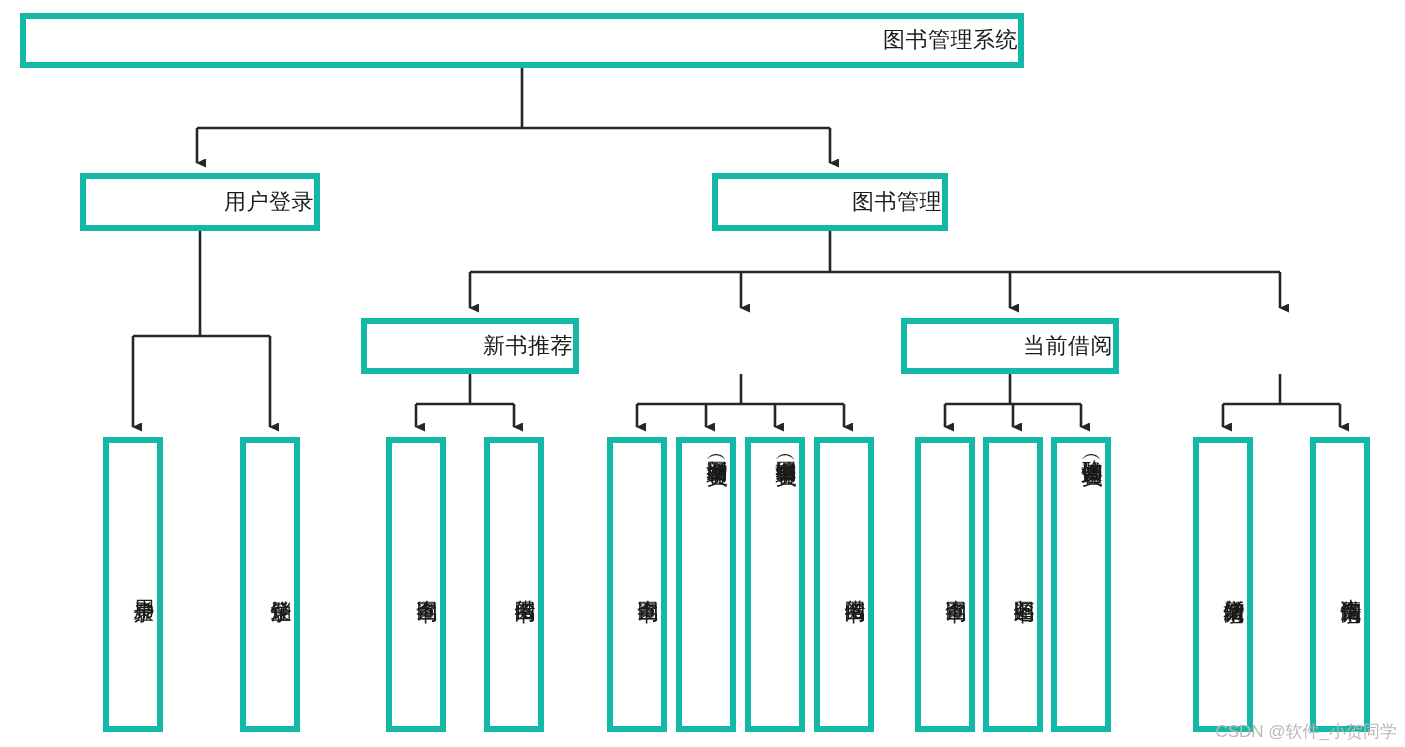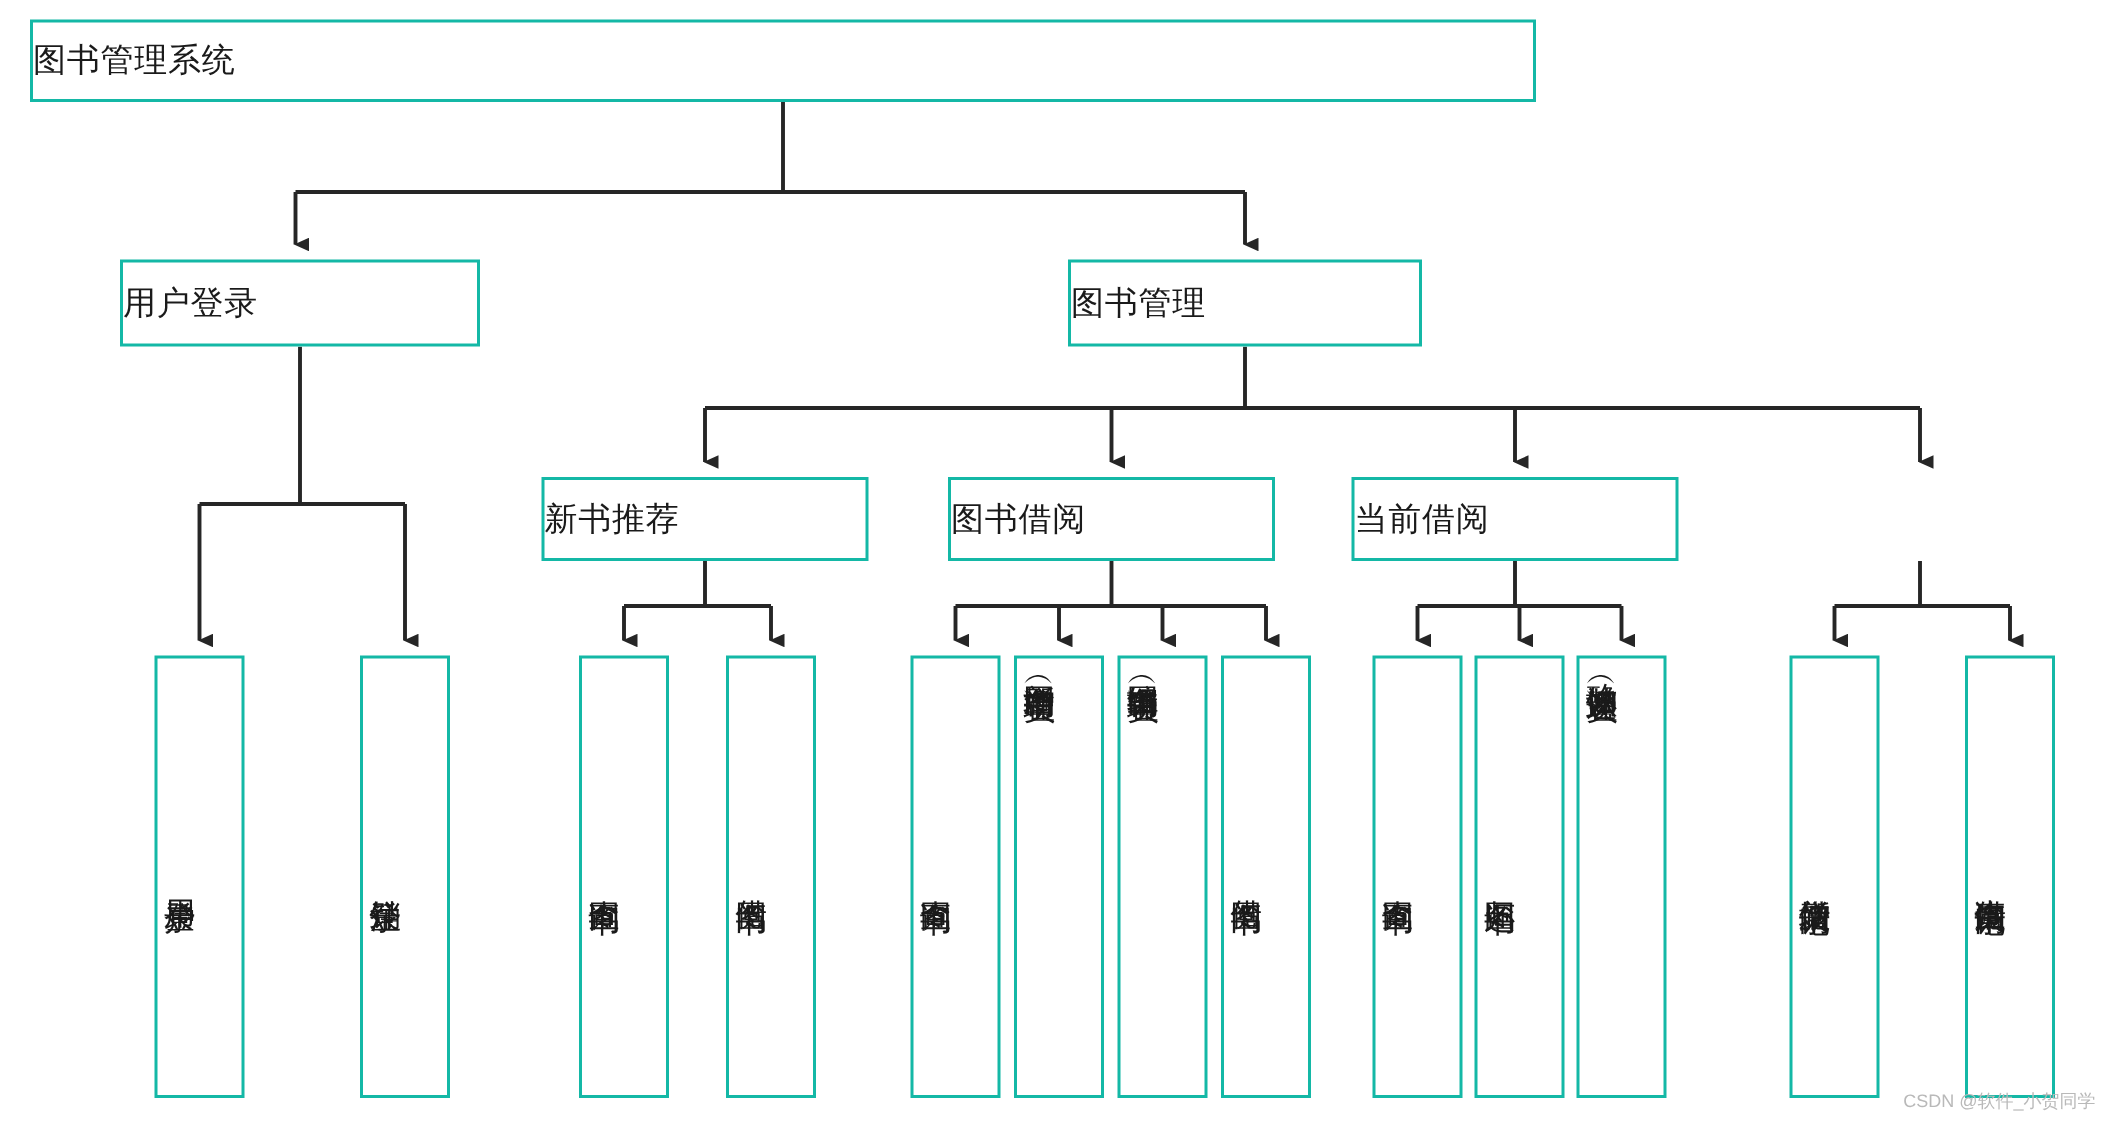--- a/index.html
+++ b/index.html
@@ -23,24 +23,24 @@
     position: absolute;
     top: 0;
     left: 0;
     width: 1405px;
     height: 747px;
   }
   .node-box {
     position: absolute;
     box-sizing: border-box;
     background: #ffffff;
-    border: 2px solid #14b8a6;
+    border: 6px solid #14b8a6;
     display: flex;
     align-items: center;
-    justify-content: flex-start;
+    justify-content: flex-end;
     overflow: hidden;
   }
   .node-label-h {
     font-size: 22px;
     color: #1a1a1a;
     line-height: 1.1;
     white-space: nowrap;
     letter-spacing: 0.5px;
   }
   .node-label-v {
@@ -50,21 +50,21 @@
     text-orientation: upright;
     line-height: 1.28;
     letter-spacing: 1px;
     white-space: nowrap;
     text-align: center;
   }
   .watermark {
     position: absolute;
     right: 8px;
     bottom: 4px;
-    font-size: 12px;
+    font-size: 17px;
     color: #b9b9b9;
     white-space: nowrap;
     user-select: none;
   }
 </style>
 </head>
 <body>
 
 <div id="diagram-root">
 
@@ -125,23 +125,20 @@
   <div class="node-box" style="left:80px; top:173px; width:240px; height:58px;">
     <span class="node-label-h">用户登录</span>
   </div>
   <div class="node-box" style="left:361px; top:318px; width:218px; height:56px;">
     <span class="node-label-h">新书推荐</span>
   </div>
 
   <div class="node-box" style="left:712px; top:173px; width:236px; height:58px;">
     <span class="node-label-h">图书管理</span>
   </div>
-  <div class="node-box" style="left:632px; top:318px; width:218px; height:56px;">
-    <span class="node-label-h">图书借阅</span>
-  </div>
   <div class="node-box" style="left:901px; top:318px; width:218px; height:56px;">
     <span class="node-label-h">当前借阅</span>
   </div>
 
   <div class="node-box" style="left:103px; top:437px; width:60px; height:295px;">
     <span class="node-label-v">用户登录</span>
   </div>
   <div class="node-box" style="left:240px; top:437px; width:60px; height:295px;">
     <span class="node-label-v">注销登录</span>
   </div>

